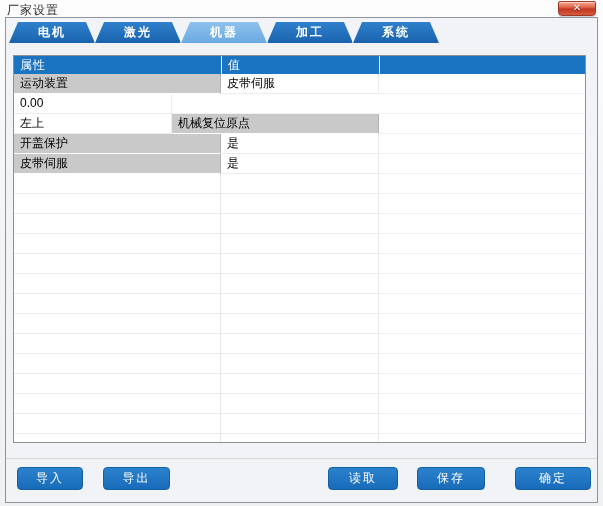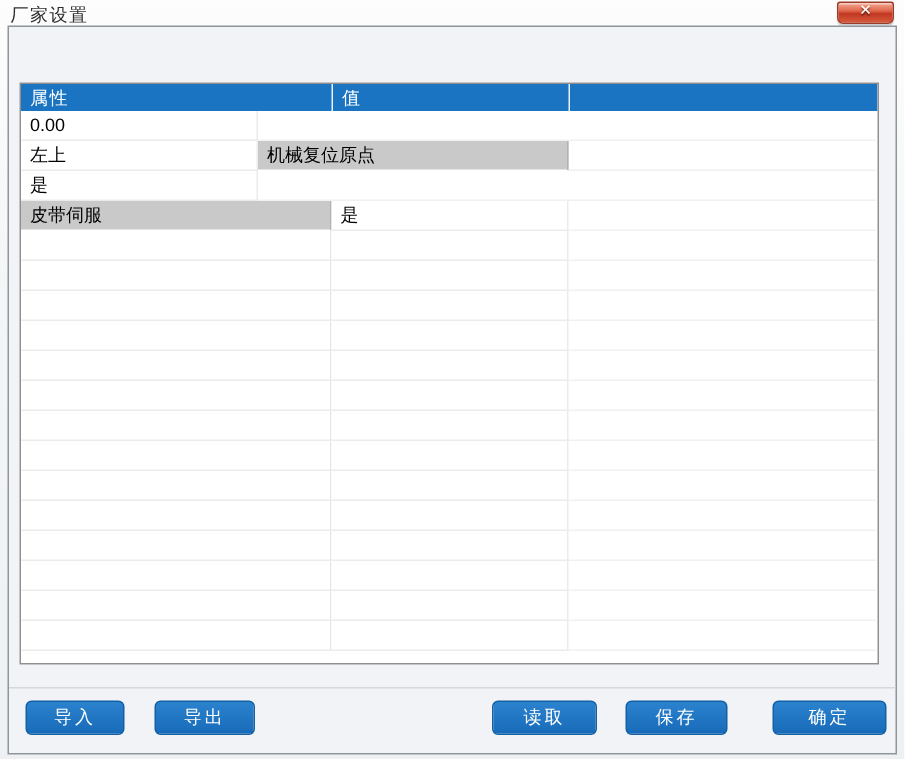--- a/index.html
+++ b/index.html
@@ -103,38 +103,61 @@
 
 <div class="frame">
 
   <div class="window-title">厂家设置</div>
   <div class="close-btn">
     <span>✕</span>
   </div>
 
   <div class="client">
 
+    <div class="tabstrip">
+      <div class="tab">
+        <div class="tab-inner">电机</div>
+      </div>
+      <div class="tab">
+        <div class="tab-inner">激光</div>
+      </div>
+      <div class="tab active">
+        <div class="tab-inner">机器</div>
+      </div>
+      <div class="tab">
+        <div class="tab-inner">加工</div>
+      </div>
+      <div class="tab">
+        <div class="tab-inner">系统</div>
+      </div>
+    </div>
 
     <div class="table">
       <div class="thead">
         <div class="hcell c1">属性</div>
         <div class="hcell c2">值</div>
         <div class="hcell c3"></div>
       </div>
       <div id="rows">
         <div class="trow">
+          <div class="cell prop">运动装置</div>
+          <div class="cell val">皮带伺服</div>
+          <div class="cell rest"></div>
+        </div>
+        <div class="trow">
           <div class="cell val">0.00</div>
           <div class="cell rest"></div>
         </div>
         <div class="trow">
           <div class="cell val">左上</div>
           <div class="cell prop">机械复位原点</div>
           <div class="cell rest"></div>
         </div>
         <div class="trow">
+          <div class="cell prop">开盖保护</div>
           <div class="cell val">是</div>
           <div class="cell rest"></div>
         </div>
         <div class="trow">
           <div class="cell prop">皮带伺服</div>
           <div class="cell val">是</div>
           <div class="cell rest"></div>
         </div>
 
   <div class="trow empty">

